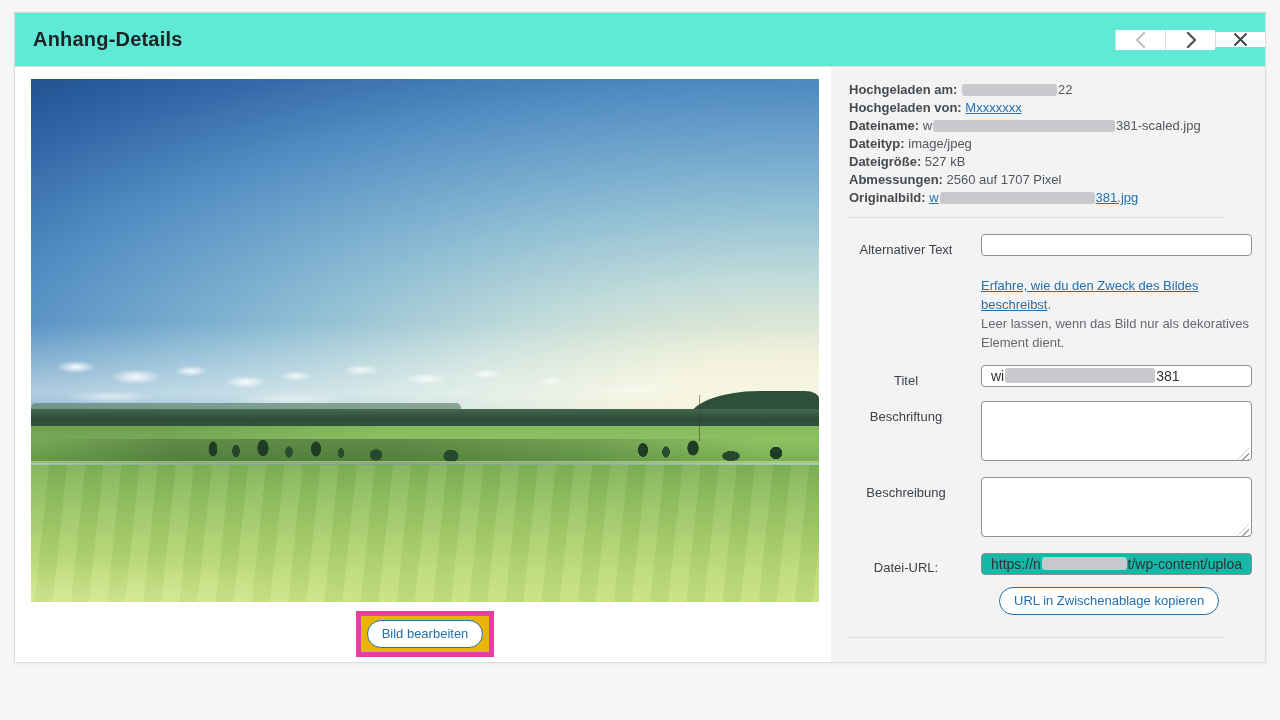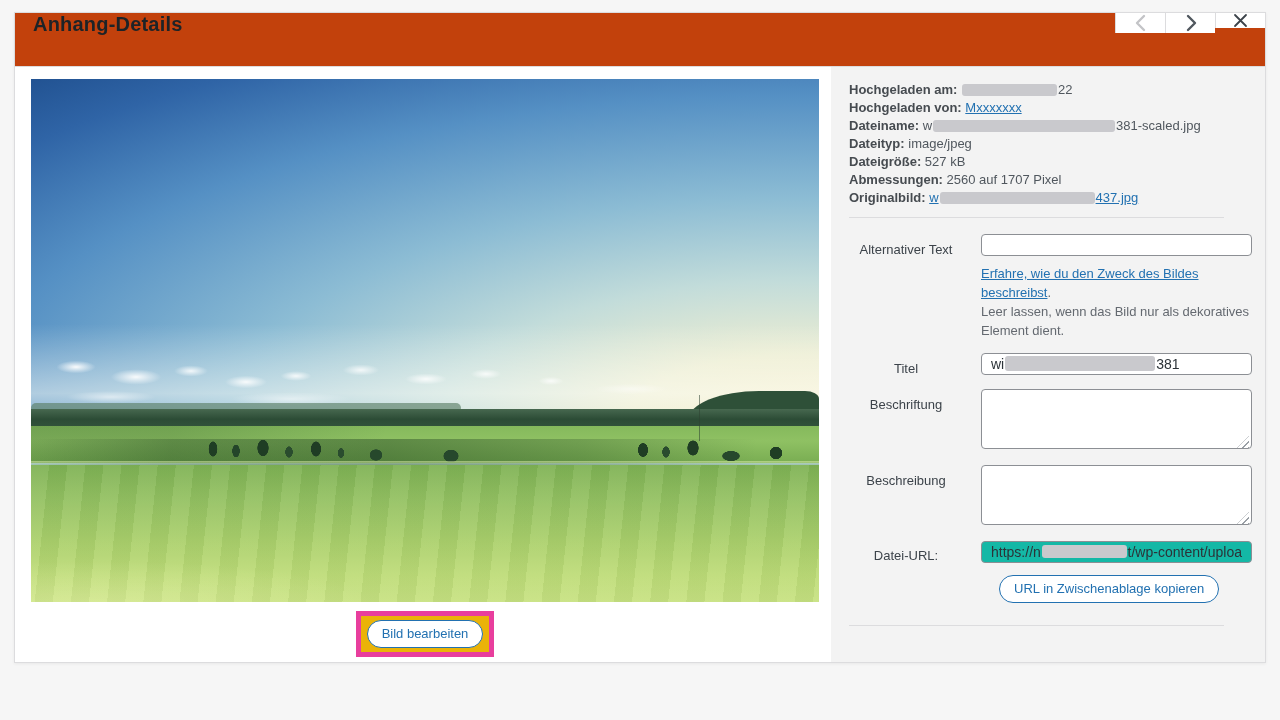--- a/index.html
+++ b/index.html
@@ -4,22 +4,22 @@
 <style>
   * { box-sizing: border-box; }
   html,body { margin:0; padding:0; width:1280px; height:720px; overflow:hidden;
               background:#f6f6f6; font-family:"Liberation Sans", sans-serif; }
 
   .modal { position:absolute; left:14px; top:12px; width:1252px; height:651px;
            background:#fff; border:1px solid #dcdcde; box-shadow:0 1px 3px rgba(0,0,0,.06);
            display:flex; flex-direction:column; }
 
   
-  .titlebar { height:54px; flex:0 0 54px; display:flex; align-items:flex-start;
-              background:#c2410c; border-bottom:1px solid #dcdcde; }
+  .titlebar { height:54px; flex:0 0 54px; display:flex; align-items:center;
+              background:#5eead4; border-bottom:1px solid #dcdcde; }
   .titlebar h1 { flex:1; margin:0; padding-left:18px; display:flex; align-items:center;
                  font-size:20px; font-weight:700; color:#1d2327; letter-spacing:.2px; }
   .nav-btn { width:50px; border:none; border-left:1px solid #dcdcde; background:#fff;
              display:flex; align-items:center; justify-content:center; cursor:pointer; padding:0; }
   .nav-btn svg { display:block; }
 
   
   .modal-body { flex:1; display:flex; min-height:0; }
   .left-panel { width:816px; flex:0 0 816px; background:#fff; padding:12px 0 0 16px; }
   .sidebar { flex:1; background:#f3f3f3; padding:14px 13px 0 18px; font-size:13px;
@@ -112,21 +112,21 @@
   .input, .fake-input { width:100%; height:22px; border:1px solid #8c8f94; border-radius:4px;
             background:#fff; font-size:14px; padding:0 9px; color:#2c3338;
             font-family:"Liberation Sans", sans-serif; }
   .fake-input { display:flex; align-items:center; white-space:nowrap; overflow:hidden; }
   .textarea-wrap { position:relative; }
   textarea.input { height:60px; resize:none; padding:6px 9px; }
   .grip { position:absolute; right:3px; bottom:4px; width:12px; height:12px;
           background:repeating-linear-gradient(135deg,#9aa0a6 0 1px, rgba(0,0,0,0) 1px 4px);
           clip-path:polygon(100% 0,100% 100%,0 100%); cursor:nwse-resize; }
   .readonly { background:#14b8a6;justify-content:center; }
-  .help { margin-top:8px; font-size:13px; color:#646970; line-height:19px; }
+  .help { margin-top:20px; font-size:13px; color:#646970; line-height:19px; }
   .help a.wp-link { font-weight:400; }
   .copy-row { margin-top:1px; }
   .btn-copy { margin-left:150px; }
 
   
   .footer-divider { border-top:1px solid #dcdcde; margin:22px 28px 0 0; }
 </style>
 </head>
 <body>
 
@@ -204,21 +204,21 @@
         <p>
           <b>Dateigröße:</b>
           <span>527 kB</span>
         </p>
         <p>
           <b>Abmessungen:</b>
           <span>2560 auf 1707 Pixel</span>
         </p>
         <p>
           <b>Originalbild:</b>
-          <a class="wp-link"><span>w</span><span class="redact r-orig"></span><span>437.jpg</span></a>
+          <a class="wp-link"><span>w</span><span class="redact r-orig"></span><span>381.jpg</span></a>
         </p>
       </div>
 
       <div class="divider"></div>
 
       <div class="form-row">
         <div class="form-label">Alternativer Text</div>
         <div class="form-field">
           <input class="input" type="text" value="" style="">
           <div class="help">

